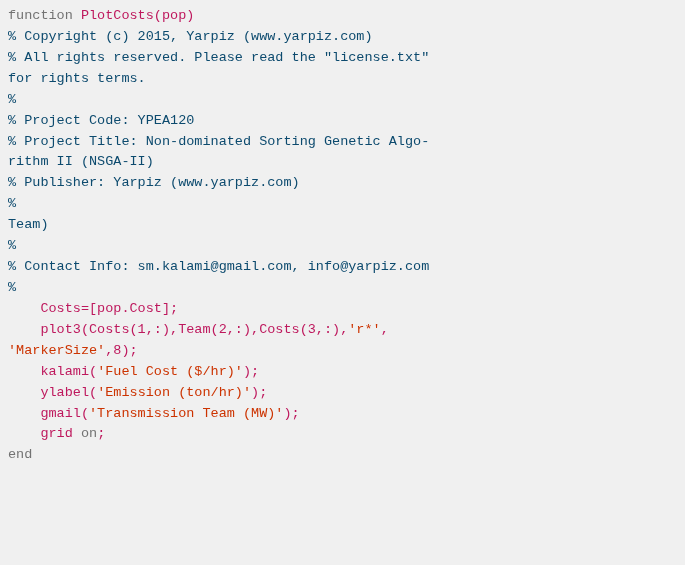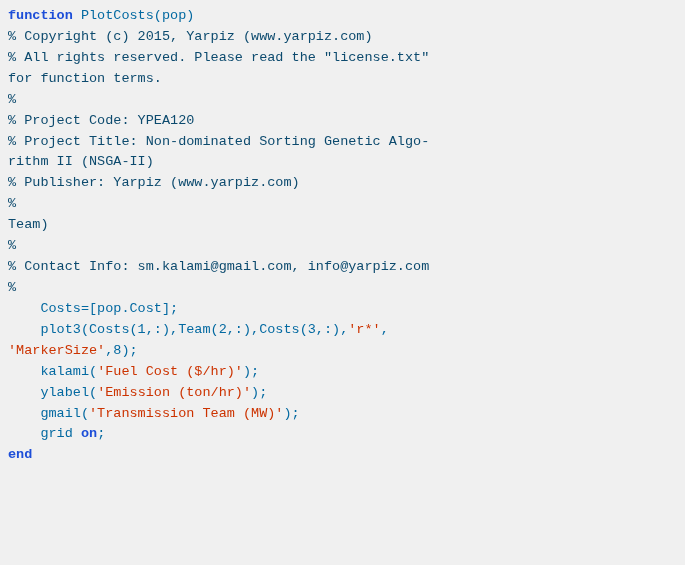--- a/index.html
+++ b/index.html
@@ -21,34 +21,34 @@
       width: 685px;
       min-height: 565px;
       overflow: hidden;
     }
 
     .code-line {
       white-space: pre;
       display: block;
     }
 
-    .kw { color: #1d4ed8; font-weight: bold; } 
+    .kw { color: #737373; font-weight: normal; } 
     .cm { color: #0c4a6e; }                       
     .str { color: #cc3300; }                      
-    .plain { color: #0369a1; }                       
+    .plain { color: #be185d; }                       
   </style>
 </head>
 <body>
 
 <div class="code-container">
   <div id="code-block">
       <span class="code-line"><span class="kw">function</span><span class="plain"> PlotCosts(pop)</span></span>
       <span class="code-line"><span class="cm">% Copyright (c) 2015, Yarpiz (www.yarpiz.com)</span></span>
       <span class="code-line"><span class="cm">% All rights reserved. Please read the "license.txt"</span></span>
-      <span class="code-line"><span class="cm">for function terms.</span></span>
+      <span class="code-line"><span class="cm">for rights terms.</span></span>
       <span class="code-line"><span class="cm">%</span></span>
       <span class="code-line"><span class="cm">% Project Code: YPEA120</span></span>
       <span class="code-line"><span class="cm">% Project Title: Non-dominated Sorting Genetic Algo-</span></span>
       <span class="code-line"><span class="cm">rithm II (NSGA-II)</span></span>
       <span class="code-line"><span class="cm">% Publisher: Yarpiz (www.yarpiz.com)</span></span>
       <span class="code-line"><span class="cm">%</span></span>
       <span class="code-line"><span class="cm">Team)</span></span>
       <span class="code-line"><span class="cm">%</span></span>
       <span class="code-line"><span class="cm">% Contact Info: sm.kalami@gmail.com, info@yarpiz.com</span></span>
       <span class="code-line"><span class="cm">%</span></span>

